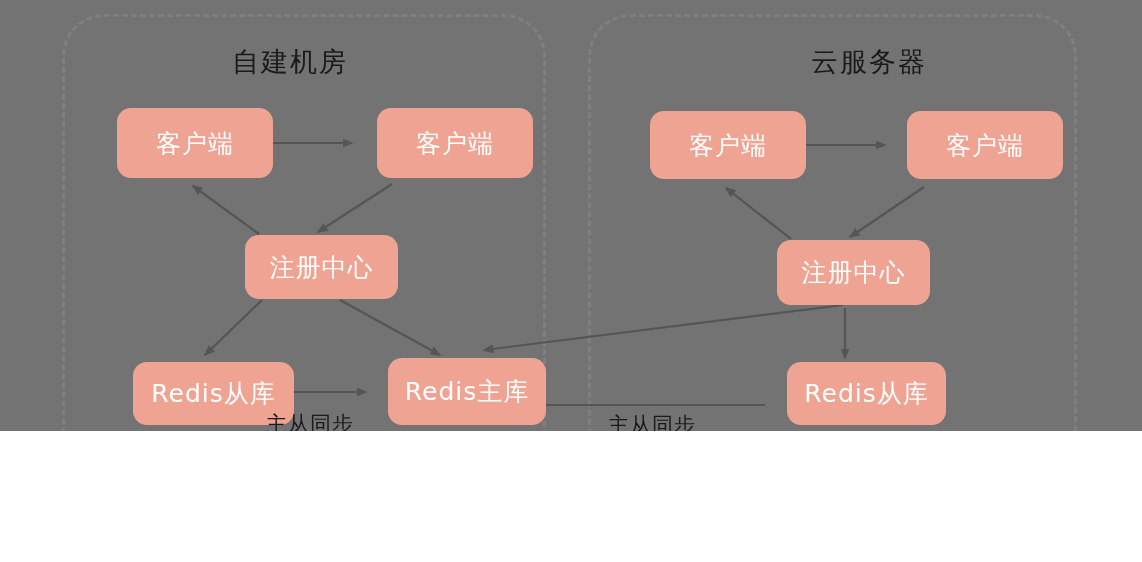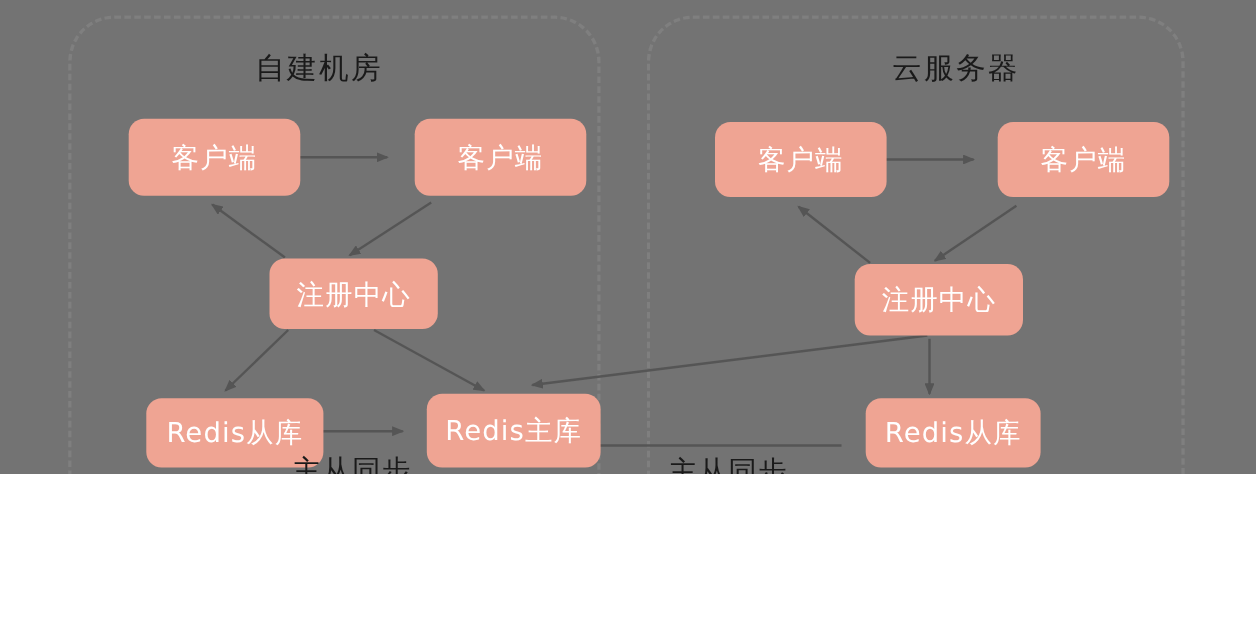--- a/index.html
+++ b/index.html
@@ -58,21 +58,21 @@
     font-family: "DejaVu Sans", sans-serif;
     font-size: 25px;
     letter-spacing: 1px;
     white-space: nowrap;
     z-index: 3;
     margin-left: 20px;
   }
   .edge-label {
     position: absolute;
     font-family: Liberation Mono, monospace;
-    font-size: 26px;
+    font-size: 21px;
     color: #1a1a1a;
     white-space: nowrap;
     letter-spacing: 1px;
     z-index: 4;
   }
   #caption {
     position: absolute;
     left: 0;
     top: 518px;
     width: 1142px;

